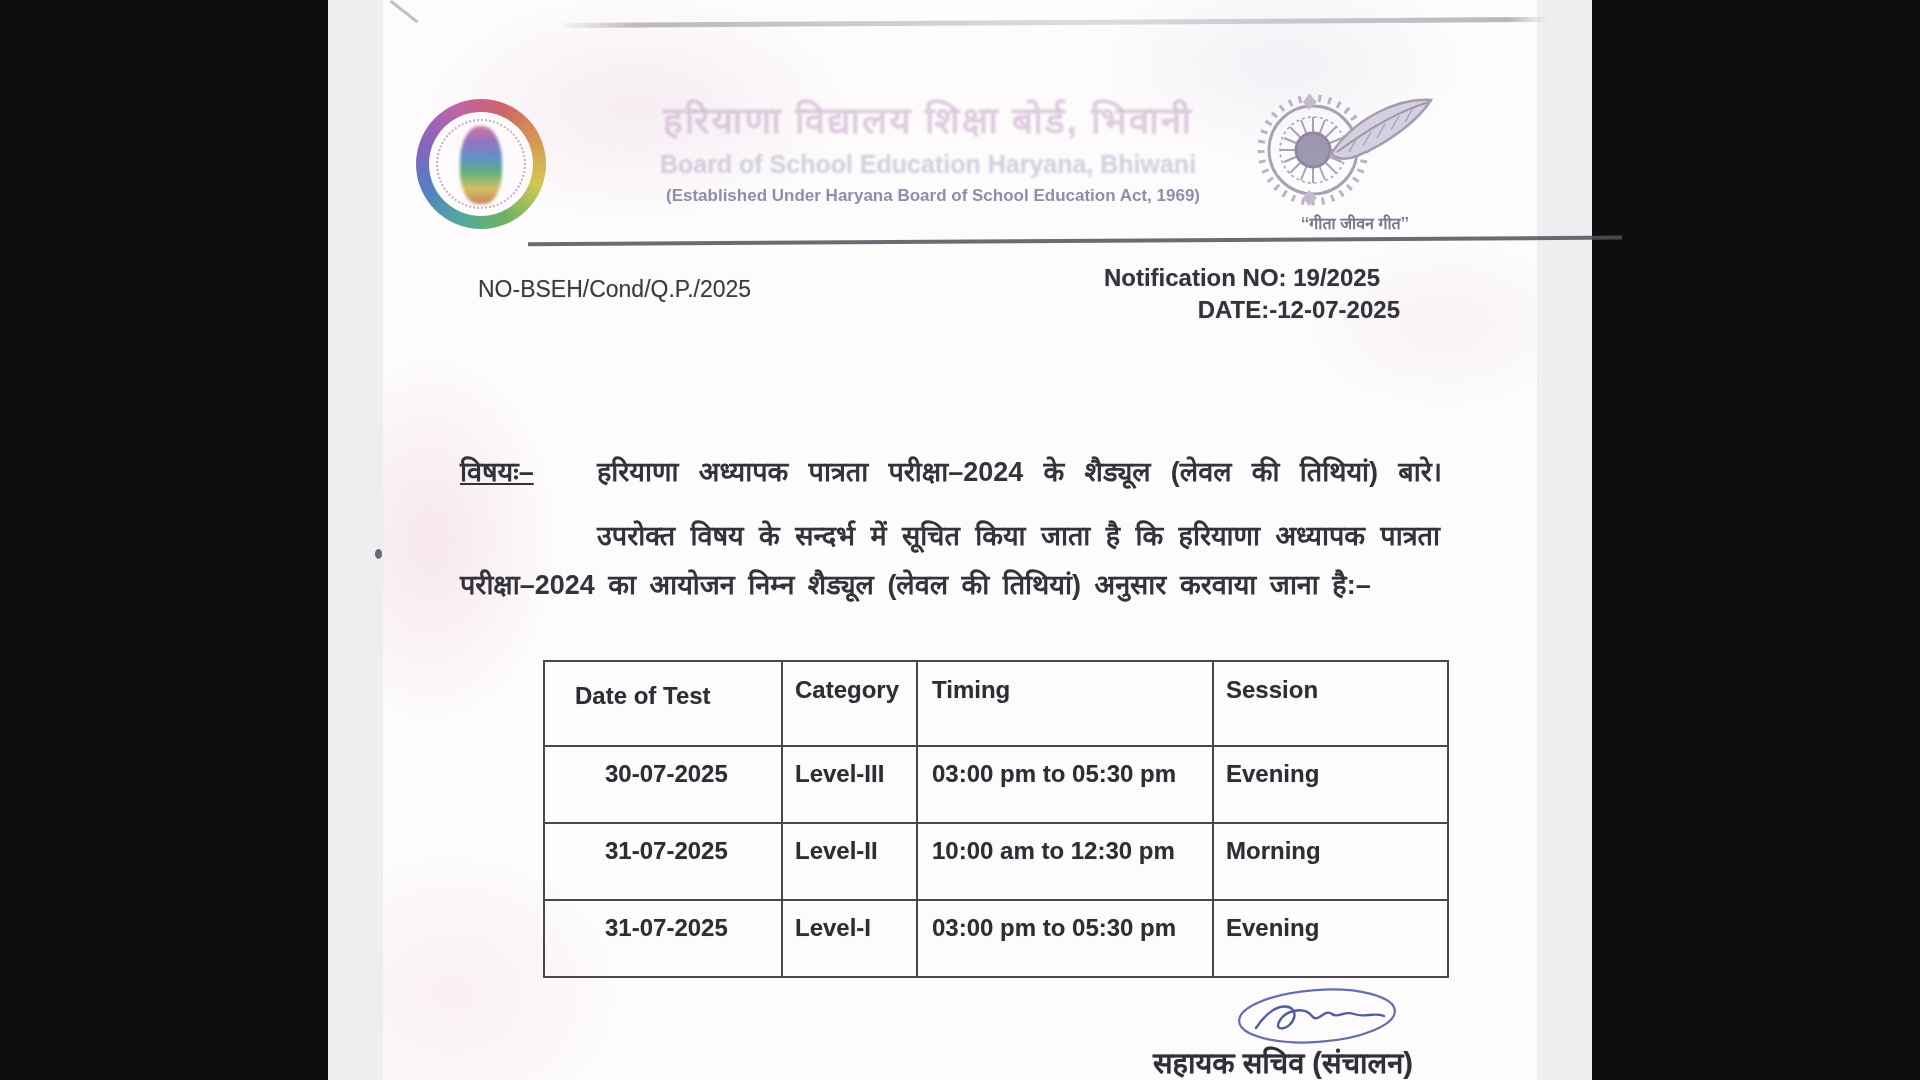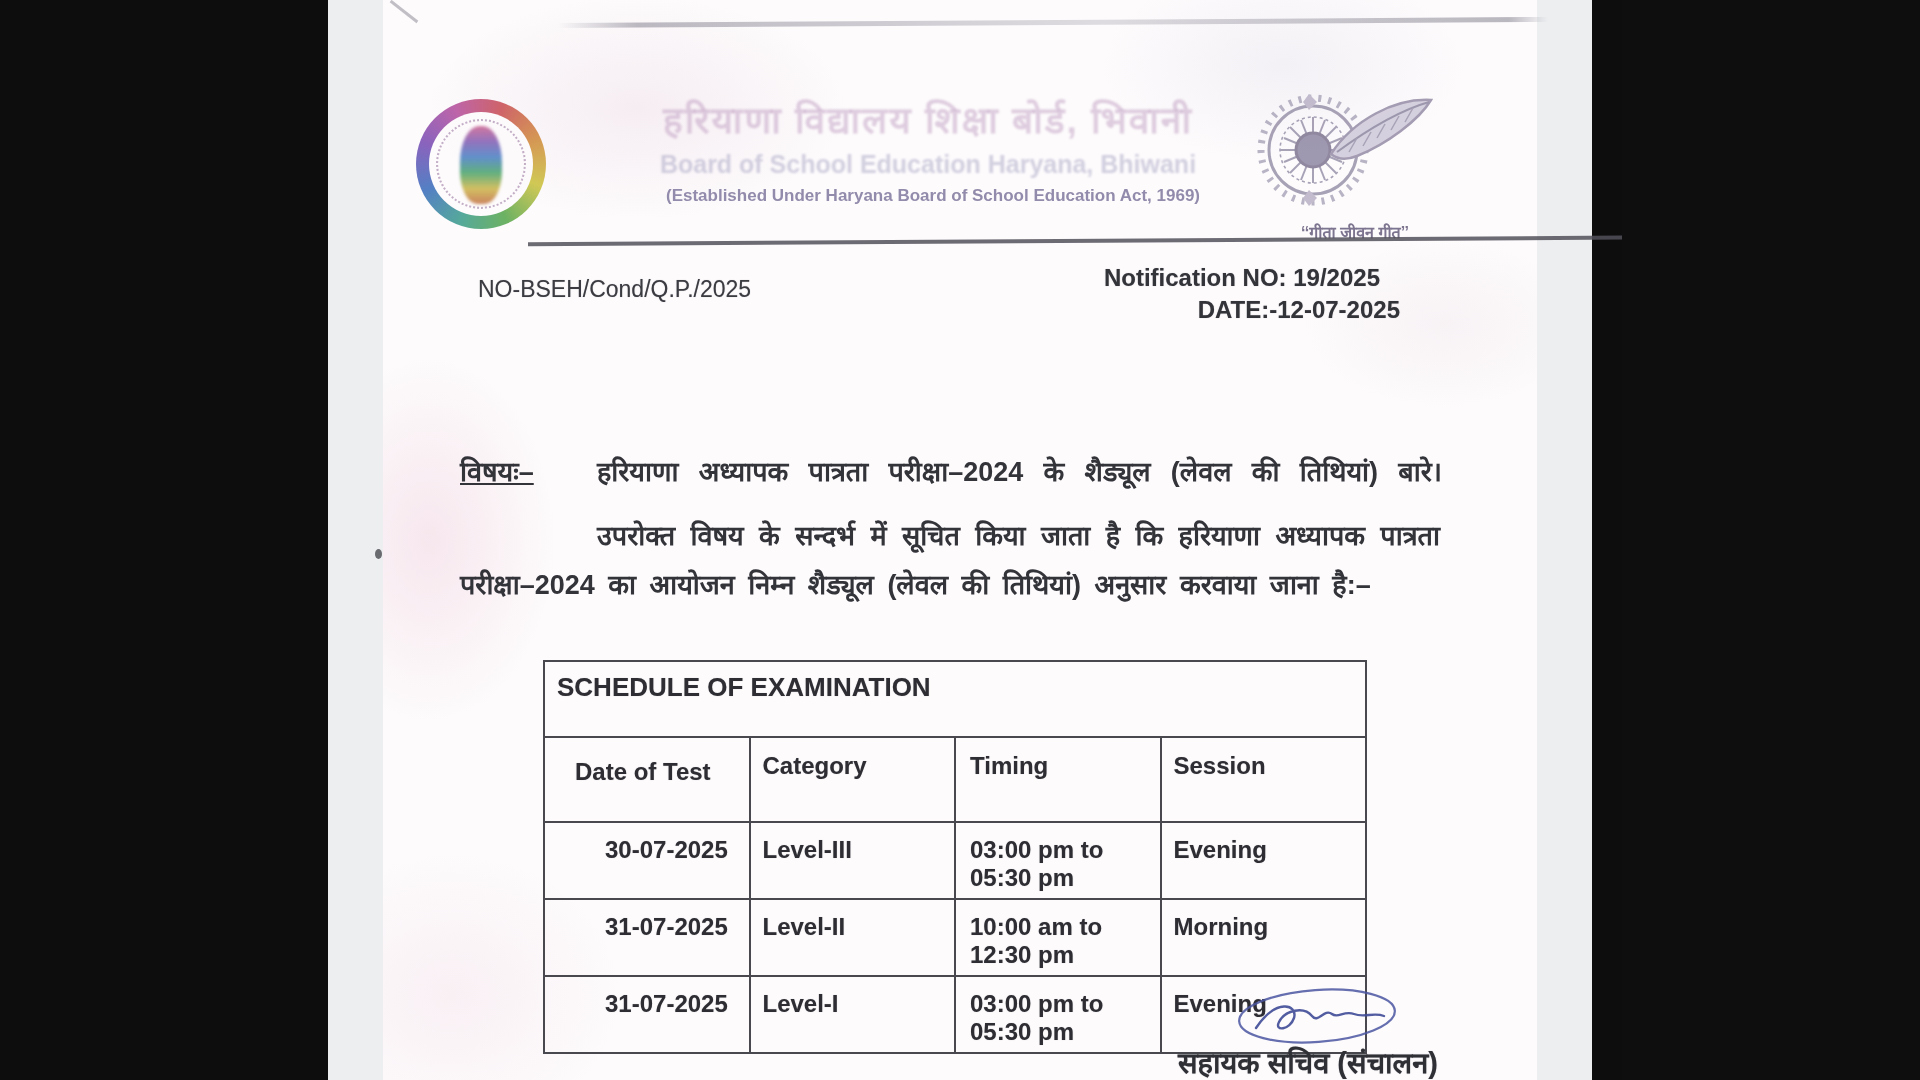--- a/index.html
+++ b/index.html
@@ -32,21 +32,21 @@
     background:linear-gradient(180deg,#c85a8a,#7a55b0,#3e78c0,#3f9f62,#c8b23f,#c06a3a);filter:blur(1.6px);opacity:.92;}
 
   .header-hindi{left:200px;top:93px;width:690px;text-align:center;font-size:37px;font-weight:700;
     color:rgba(197,166,198,.55);filter:blur(1.2px);letter-spacing:2px;}
   .header-english{left:200px;top:150px;width:690px;text-align:center;font-size:25px;font-weight:700;
     color:rgba(168,163,196,.50);filter:blur(1px);}
   .header-established{left:230px;top:186px;width:640px;text-align:center;font-size:17px;font-weight:700;
     color:#938bab;filter:blur(.3px);}
 
   .emblem{left:862px;top:90px;width:208px;height:122px;opacity:.85;}
-  .motto{left:872px;top:212px;width:200px;text-align:center;font-size:16px;font-weight:700;color:#7d7590;margin-top:9px;}
+  .motto{left:872px;top:212px;width:200px;text-align:center;font-size:16px;font-weight:700;color:#7d7590;}
   .rule{left:145px;top:238px;width:1390px;height:4px;background:#52505a;transform:rotate(-.35deg);opacity:.85;}
   .rule{width:1392px;} .rule{width:1390px;} .rule{left:145px;} .rule{width:1392px;} .rule{width:1390px;}
   .rule{width:1392px;} .rule{width:1390px;}
   .rule{left:145px;top:238px;height:4px;background:#52505a;transform:rotate(-.35deg);opacity:.85;width:1392px;}
 
   .ref-no{left:77px;top:276px;font-size:23px;font-weight:400;color:#3b3b42;text-shadow:0 0 1px rgba(59,59,66,.35);margin-left:18px;}
   .notif-line1{left:717px;top:264px;width:280px;text-align:right;font-size:24px;font-weight:700;color:#33333a;text-shadow:0 0 1px rgba(51,51,58,.35);}
   .notif-line2{left:717px;top:296px;width:300px;text-align:right;font-size:24px;font-weight:700;color:#33333a;text-shadow:0 0 1px rgba(51,51,58,.35);}
 
   .doc-title{left:320px;top:340px;width:510px;text-align:center;font-size:41px;font-weight:700;color:#2e2e34;}
@@ -63,21 +63,21 @@
   .sched-table td,.sched-table th{border:2px solid #48484e;vertical-align:top;text-align:left;}
   .sched-table .caption-cell{height:64px;padding:10px 0 0 12px;font-size:26px;}
   .sched-table .hrow td{height:62px;padding-top:14px;}
   .sched-table .drow td{height:61px;padding-top:13px;}
   .col-date{width:205px;} .col-cat{width:120px;} .col-time{width:279px;} .col-sess{width:220px;}
   .pad-date{padding-left:60px;} .pad-std{padding-left:12px;} .pad-time{padding-left:14px;}
   .hd-date{padding-left:30px;padding-top:20px !important;}
 
   .stray-mark{left:-8px;top:549px;width:7px;height:10px;border-radius:50%;background:#4a4a50;opacity:.8;}
   .signature{left:849px;top:986px;width:175px;height:62px;}
-  .sign-title{left:770px;top:1042px;width:310px;text-align:center;font-size:29px;font-weight:700;color:#2f2f36;text-shadow:0 0 1px rgba(47,47,54,.35);}
+  .sign-title{left:770px;top:1042px;width:310px;font-size:29px;font-weight:700;color:#2f2f36;text-shadow:0 0 1px rgba(47,47,54,.35);}
 </style>
 </head>
 <body>
 
 <div class="stage">
   <div class="bar left"></div>
   <div class="bar right"></div>
   <div class="mat"></div>
 
   <div class="page">
@@ -136,23 +136,20 @@
     <div class="abs notif-line2">DATE:-12-07-2025</div>
 
 
     <div class="abs subject-label">विषयः–</div>
     <div class="abs subject-text">हरियाणा अध्यापक पात्रता परीक्षा–2024 के शैड्यूल (लेवल की तिथियां) बारे।</div>
 
     <div class="abs body-para">उपरोक्त विषय के सन्दर्भ में सूचित किया जाता है कि हरियाणा अध्यापक पात्रता परीक्षा–2024 का आयोजन निम्न शैड्यूल (लेवल की तिथियां) अनुसार करवाया जाना है:–</div>
 
     <table class="abs sched-table">
       <tbody>
-          <tr>
-        <td class="caption-cell" colspan="4">SCHEDULE OF EXAMINATION</td>
-      </tr>
       <tr class="hrow">
         <td class="col-date hd-date">Date of Test</td>
         <td class="col-cat pad-std">Category</td>
         <td class="col-time pad-time">Timing</td>
         <td class="col-sess pad-std">Session</td>
       </tr>
       <tr class="drow">
         <td class="pad-date">30-07-2025</td>
         <td class="pad-std">Level-III</td>
         <td class="pad-time">03:00 pm to 05:30 pm</td>

